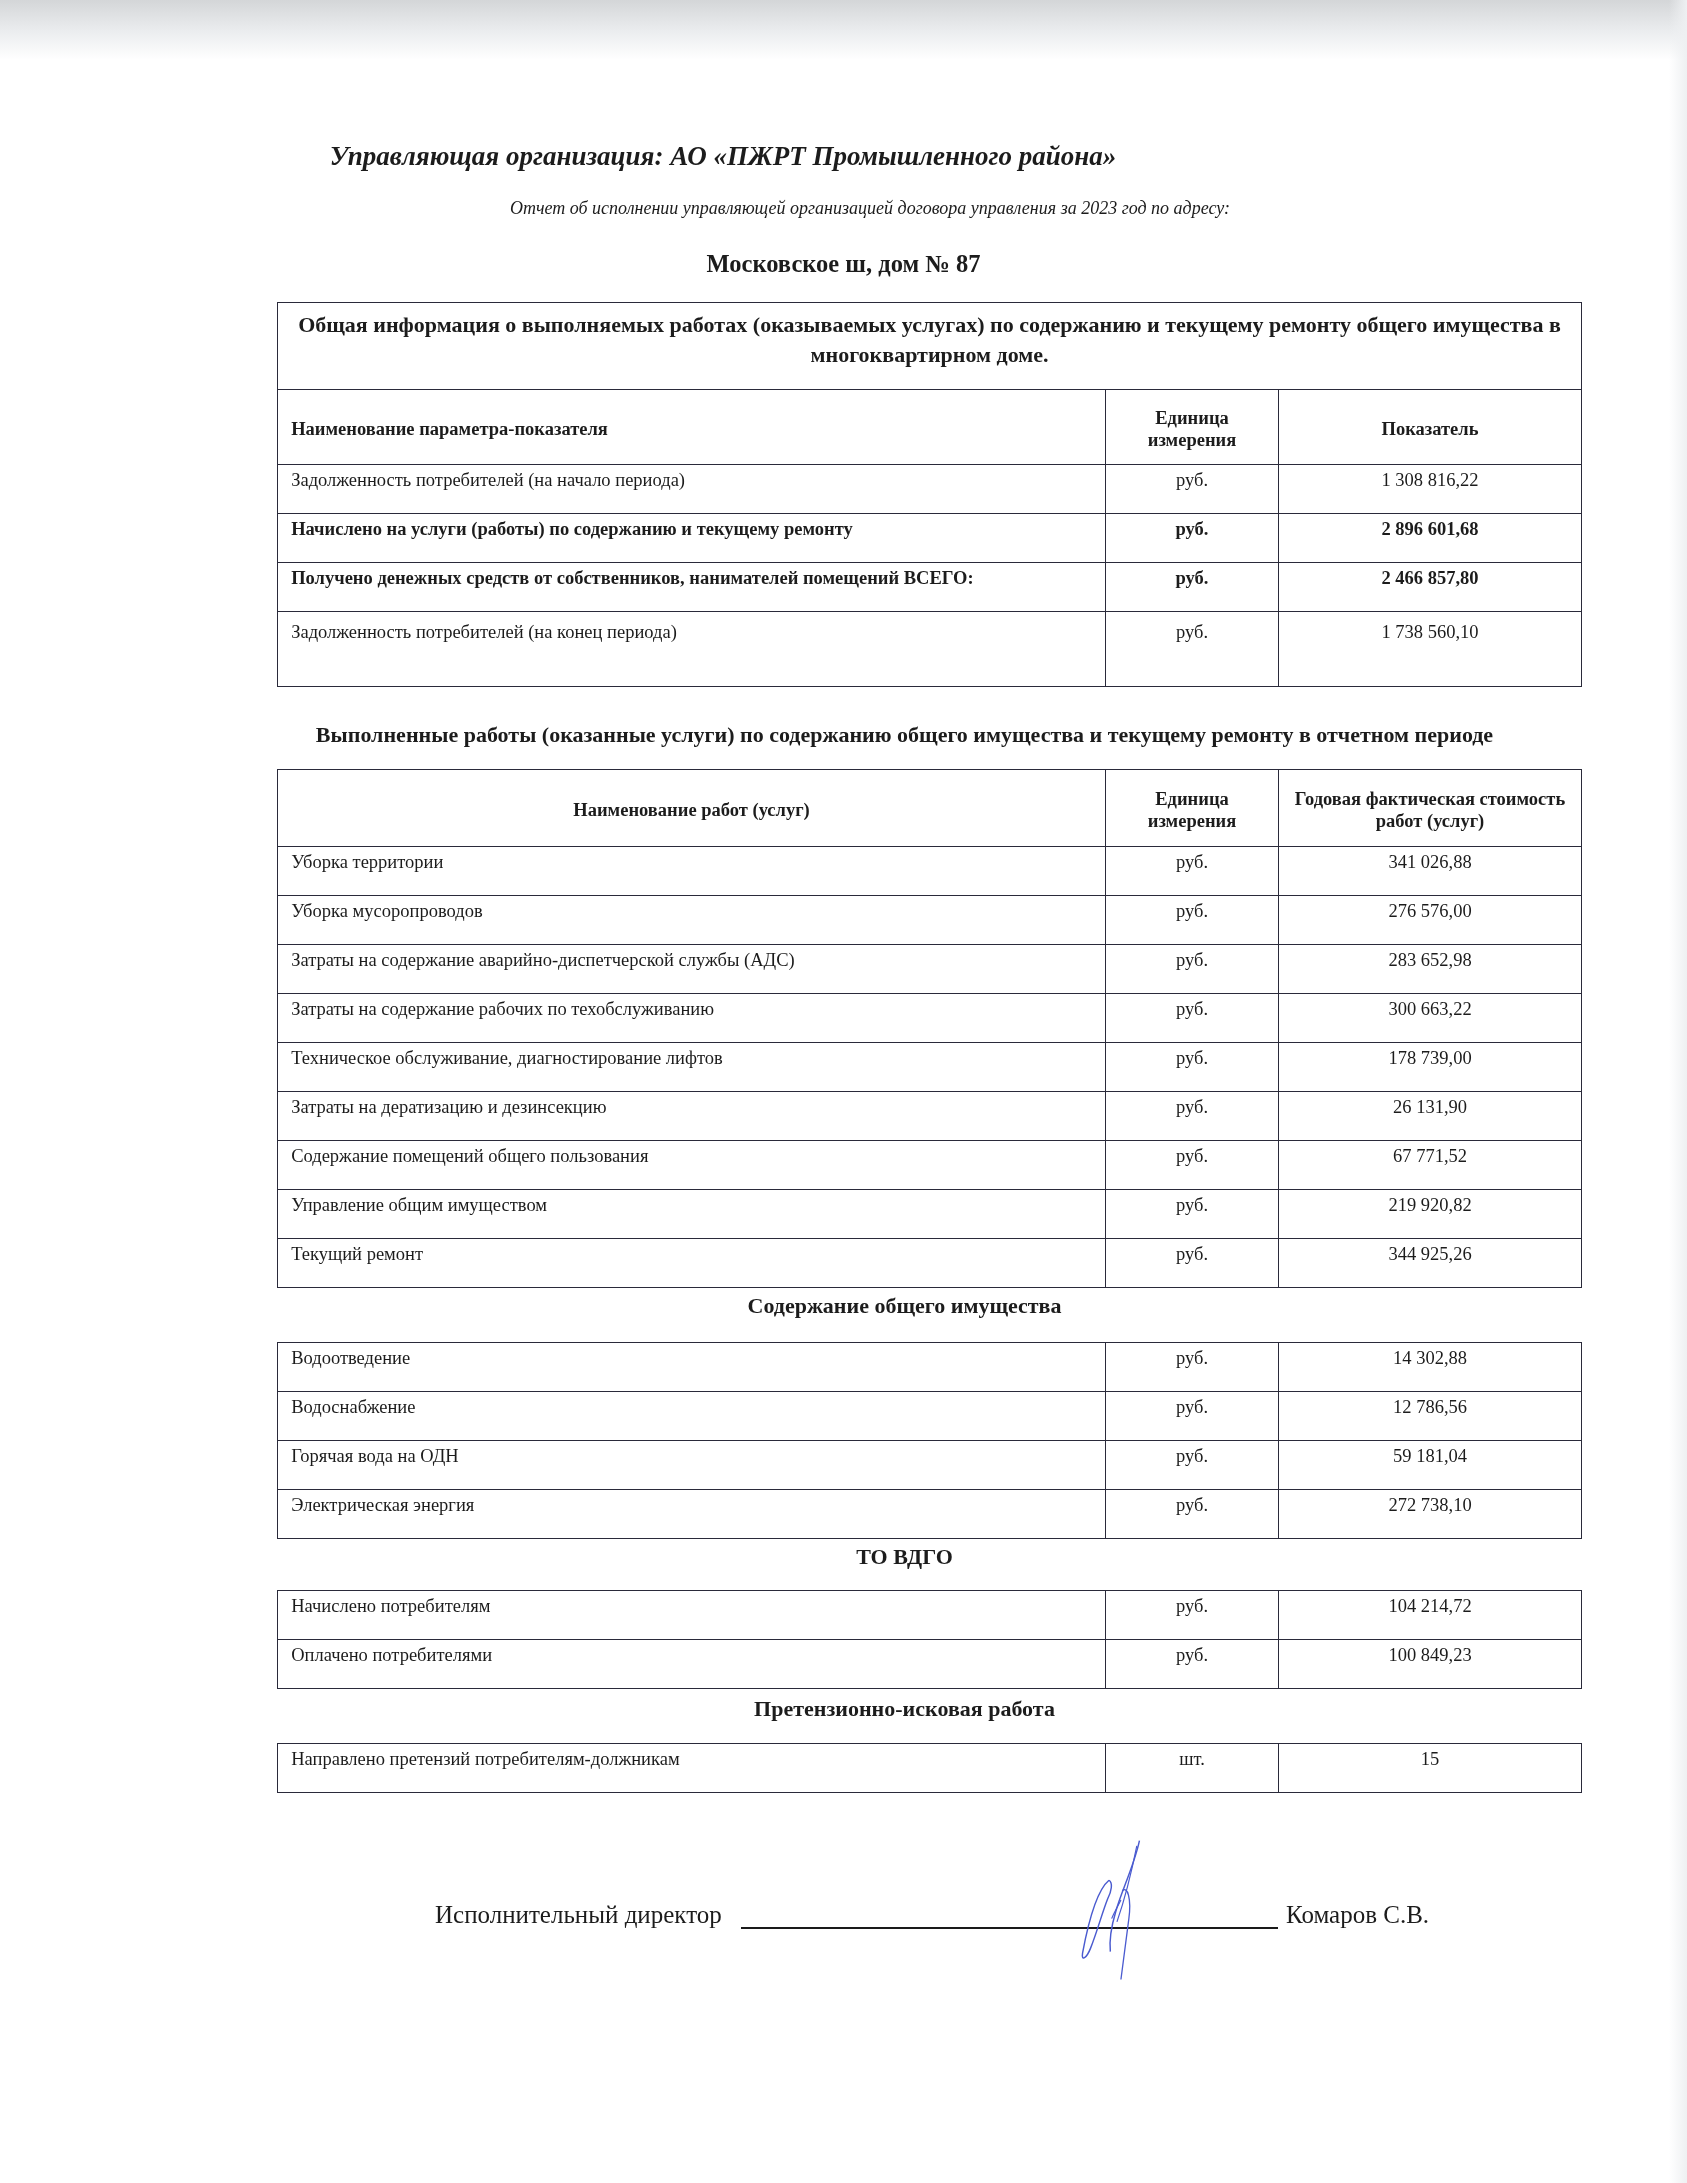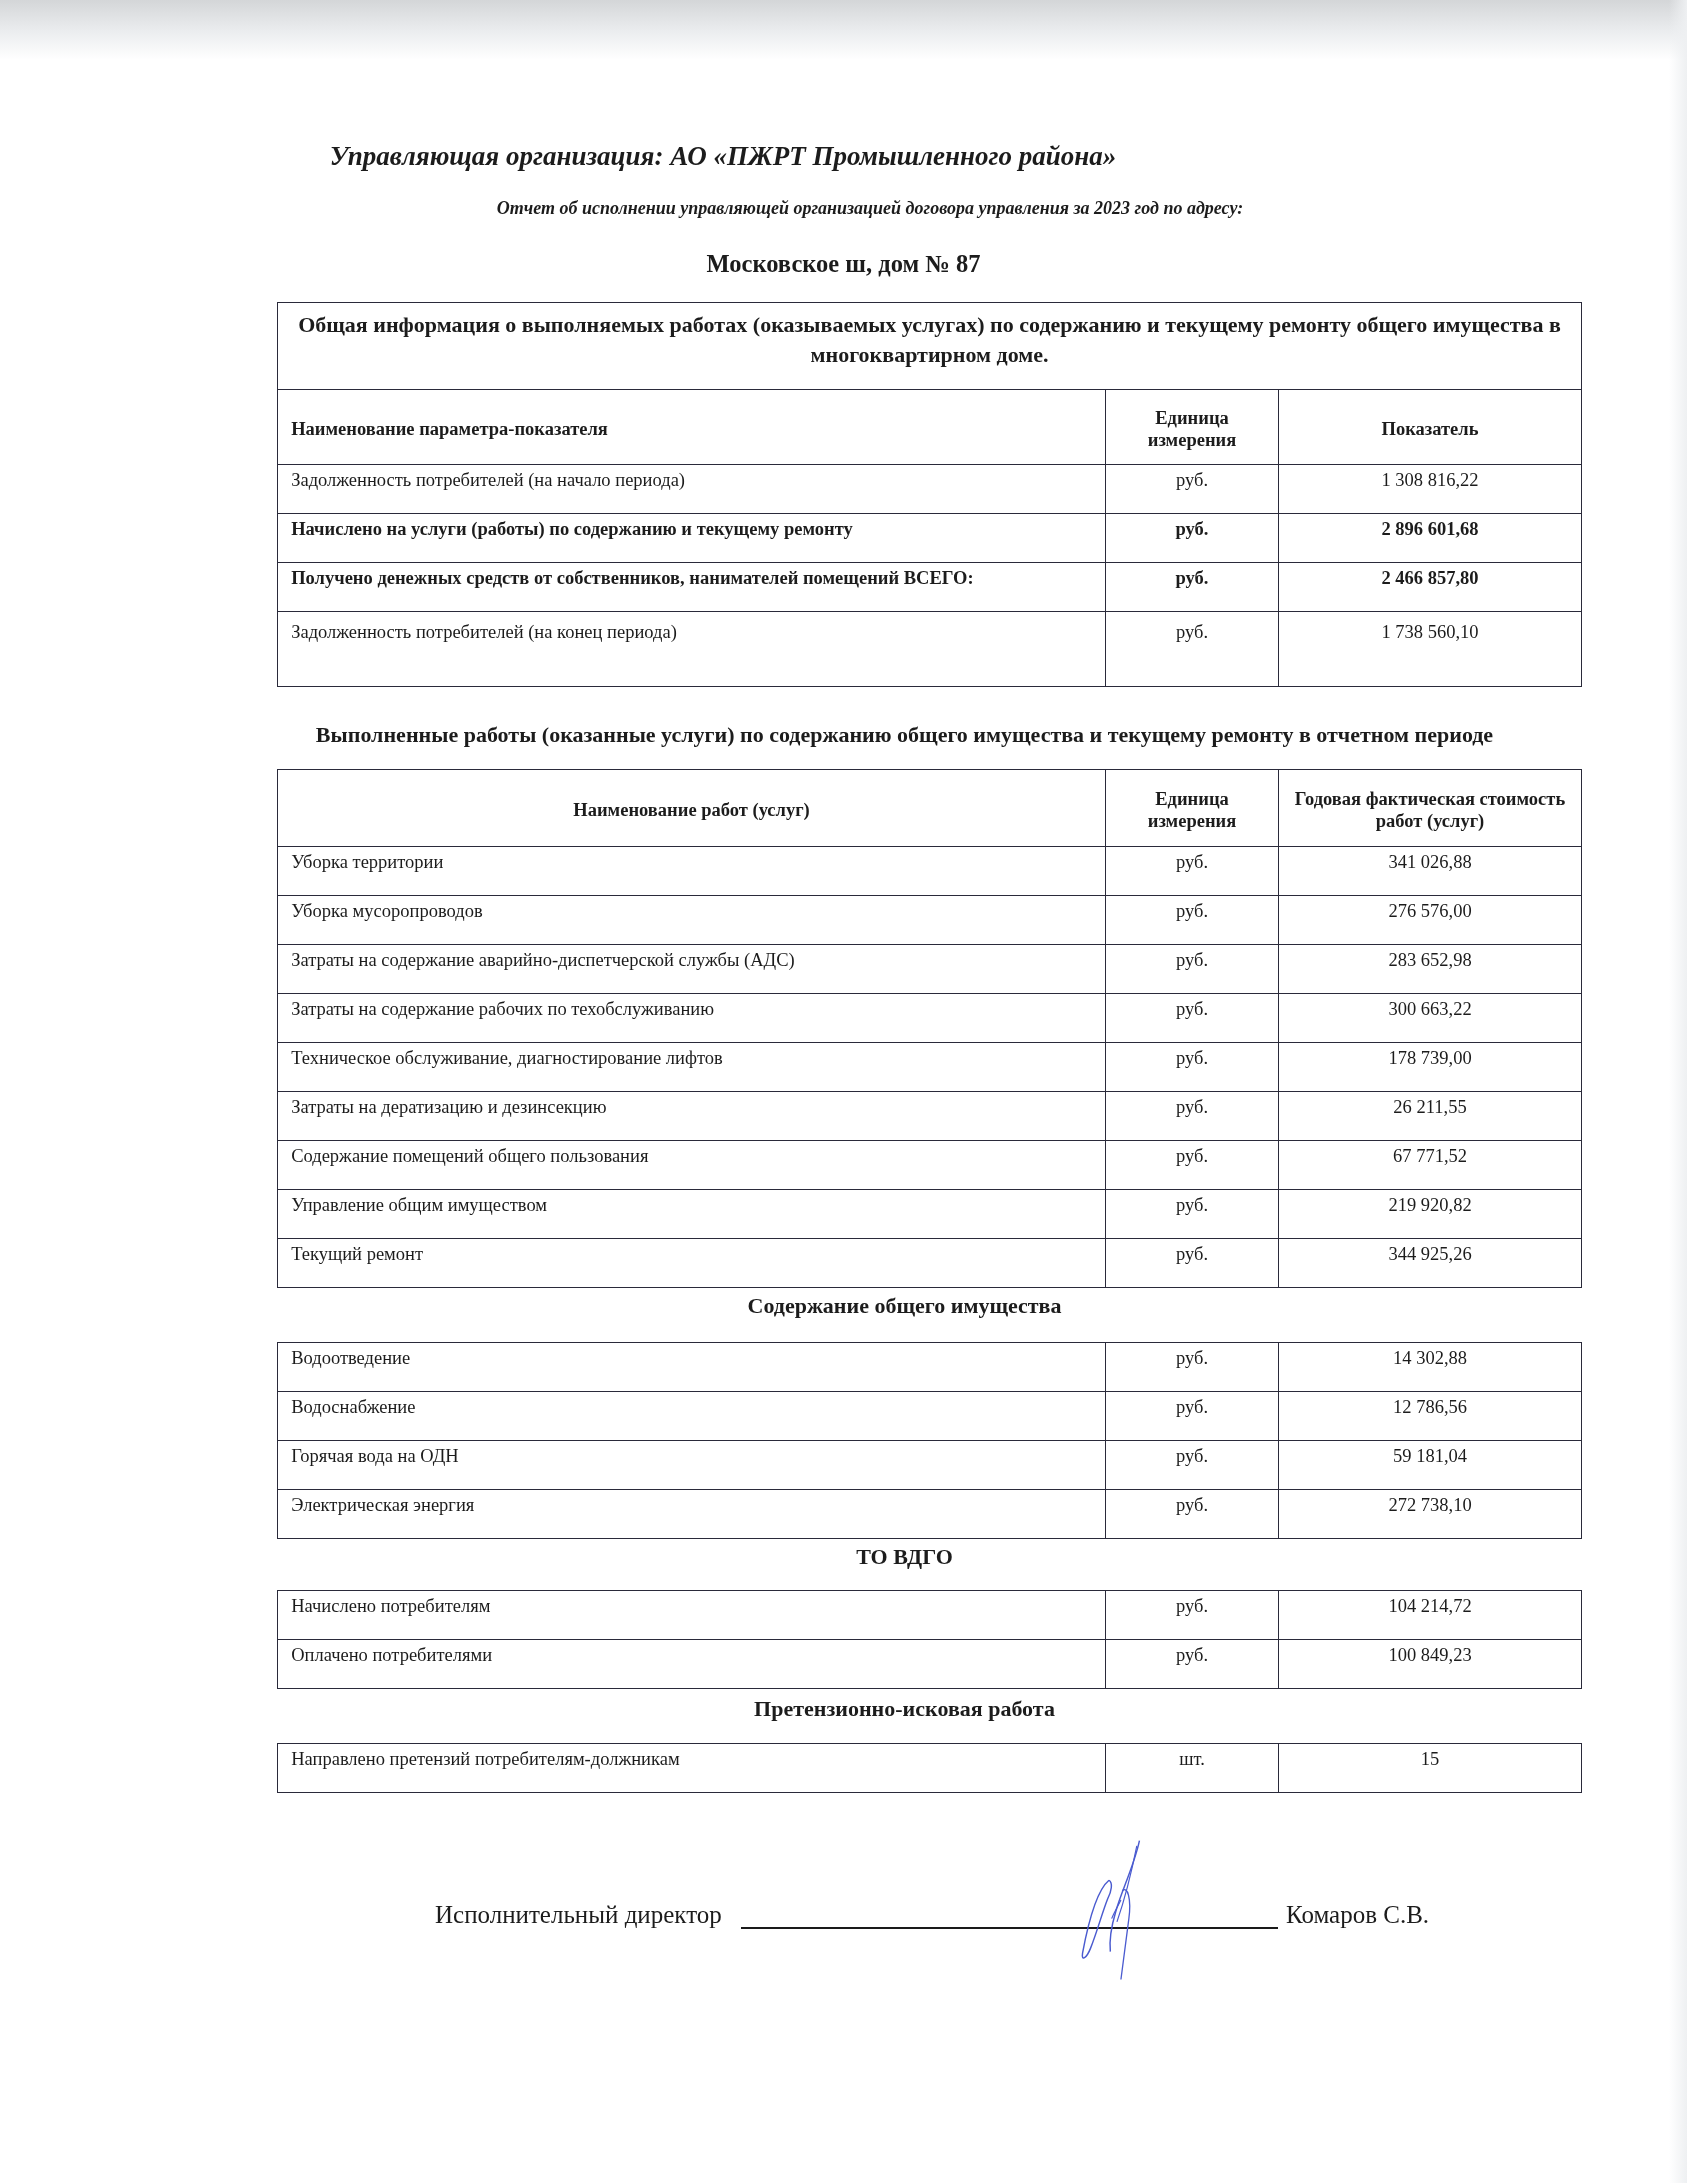--- a/index.html
+++ b/index.html
@@ -19,21 +19,21 @@
     background: linear-gradient(to right, rgba(255,255,255,0), #eef0f2);
     pointer-events: none;
   }
   .title {
     position: absolute; left: 0; width: 1393px; top: 140px;
     text-align: center; font-weight: bold; font-style: italic;
     font-size: 27px; line-height: 33px; padding-left: 53px; box-sizing: border-box;
   }
   .subtitle {
     position: absolute; left: 0; width: 1687px; top: 196px;
-    text-align: center; font-weight: bold; font-style: italic;
+    text-align: center; font-weight: normal; font-style: italic;
     font-size: 18px; line-height: 24px; padding-left: 53px; box-sizing: border-box;
   }
   .address {
     position: absolute; left: 0; width: 1687px; top: 249px;
     text-align: center; font-weight: bold;
     font-size: 24.5px; line-height: 30px; box-sizing: border-box;
   }
   table.grid {
     position: absolute; left: 253px; width: 1303px;
     border-collapse: collapse; table-layout: fixed; margin-left: 24px;
@@ -157,21 +157,21 @@
     <td class="val">300 663,22</td>
   </tr>
   <tr class="r74">
     <td>Техническое обслуживание, диагностирование лифтов</td>
     <td class="unit">руб.</td>
     <td class="val">178 739,00</td>
   </tr>
   <tr class="r74">
     <td>Затраты на дератизацию и дезинсекцию</td>
     <td class="unit">руб.</td>
-    <td class="val">26 211,55</td>
+    <td class="val">26 131,90</td>
   </tr>
   <tr class="r74">
     <td>Содержание помещений общего пользования</td>
     <td class="unit">руб.</td>
     <td class="val">67 771,52</td>
   </tr>
   <tr class="r74">
     <td>Управление общим имуществом</td>
     <td class="unit">руб.</td>
     <td class="val">219 920,82</td>

